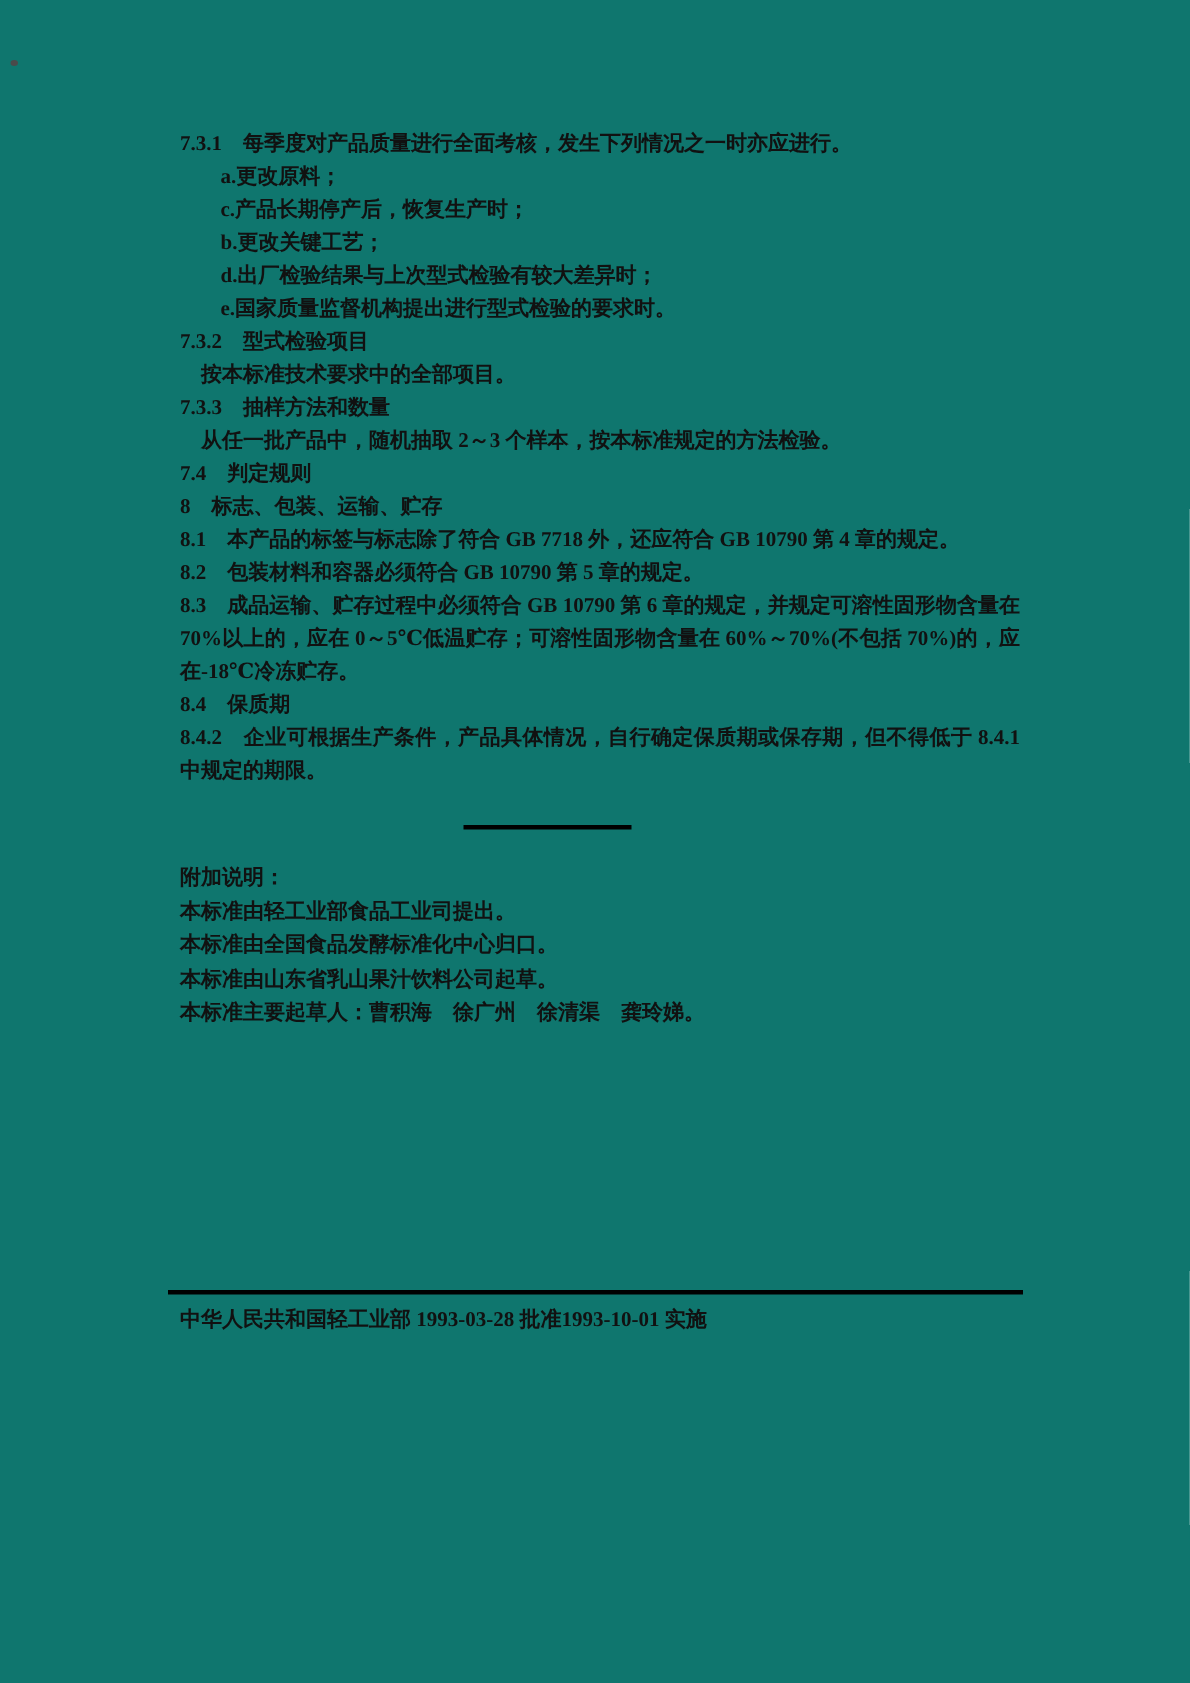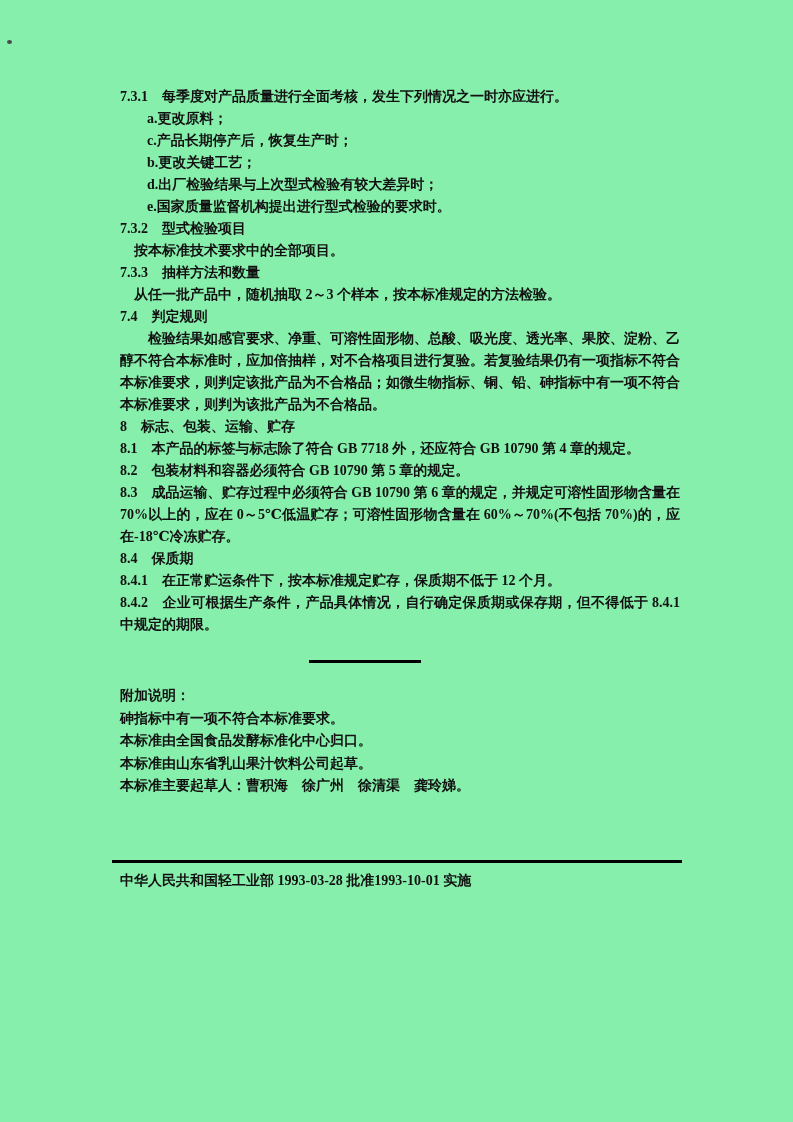--- a/index.html
+++ b/index.html
@@ -9,21 +9,21 @@
     height: 1122px;
     background: #ffffff;
     position: relative;
     font-family: "Liberation Serif", "DejaVu Serif", serif;
     color: #111111;
     overflow: hidden;
   }
   .page {
     position: absolute;
     inset: 0;
-    background: #86efac;
+    background: #0f766e;
     text-decoration: underline;
   }
   .speck {
     position: absolute;
     left: 7px; top: 40px;
     width: 5px; height: 4px;
     background: #4a4a4a;
     border-radius: 50%;
   }
   .content {
@@ -85,35 +85,33 @@
     <p class="p li">a.更改原料；</p>
     <p class="p li">c.产品长期停产后，恢复生产时；</p>
     <p class="p li">b.更改关键工艺；</p>
     <p class="p li">d.出厂检验结果与上次型式检验有较大差异时；</p>
     <p class="p li">e.国家质量监督机构提出进行型式检验的要求时。</p>
     <p class="p">7.3.2　型式检验项目</p>
     <p class="p ind1">按本标准技术要求中的全部项目。</p>
     <p class="p">7.3.3　抽样方法和数量</p>
     <p class="p ind1">从任一批产品中，随机抽取 2～3 个样本，按本标准规定的方法检验。</p>
     <p class="p">7.4　判定规则</p>
-    <p class="p tindent">检验结果如感官要求、净重、可溶性固形物、总酸、吸光度、透光率、果胶、淀粉、乙醇不符合本标准时，应加倍抽样，对不合格项目进行复验。若复验结果仍有一项指标不符合本标准要求，则判定该批产品为不合格品；如微生物指标、铜、铅、砷指标中有一项不符合本标准要求，则判为该批产品为不合格品。</p>
 
     <p class="p sec8-heading">8　标志、包装、运输、贮存</p>
     <p class="p">8.1　本产品的标签与标志除了符合 GB 7718 外，还应符合 GB 10790 第 4 章的规定。</p>
     <p class="p">8.2　包装材料和容器必须符合 GB 10790  第 5 章的规定。</p>
     <p class="p">8.3　成品运输、贮存过程中必须符合 GB 10790 第 6 章的规定，并规定可溶性固形物含量在 70%以上的，应在 0～5℃低温贮存；可溶性固形物含量在 60%～70%(不包括 70%)的，应在-18℃冷冻贮存。</p>
     <p class="p">8.4　保质期</p>
-    <p class="p">8.4.1　在正常贮运条件下，按本标准规定贮存，保质期不低于 12 个月。</p>
     <p class="p">8.4.2　企业可根据生产条件，产品具体情况，自行确定保质期或保存期，但不得低于 8.4.1 中规定的期限。</p>
 
     <div class="divider"></div>
 
     <div class="notes">
       <p class="p">附加说明：</p>
-      <p class="p">砷指标中有一项不符合本标准要求。</p>
+      <p class="p">本标准由轻工业部食品工业司提出。</p>
       <p class="p">本标准由全国食品发酵标准化中心归口。</p>
       <p class="p">本标准由山东省乳山果汁饮料公司起草。</p>
       <p class="p">本标准主要起草人：曹积海　徐广州　徐清渠　龚玲娣。</p>
     </div>
 
   </div>
 
   <div class="footer-rule"></div>
 
   <div class="footer-row">

